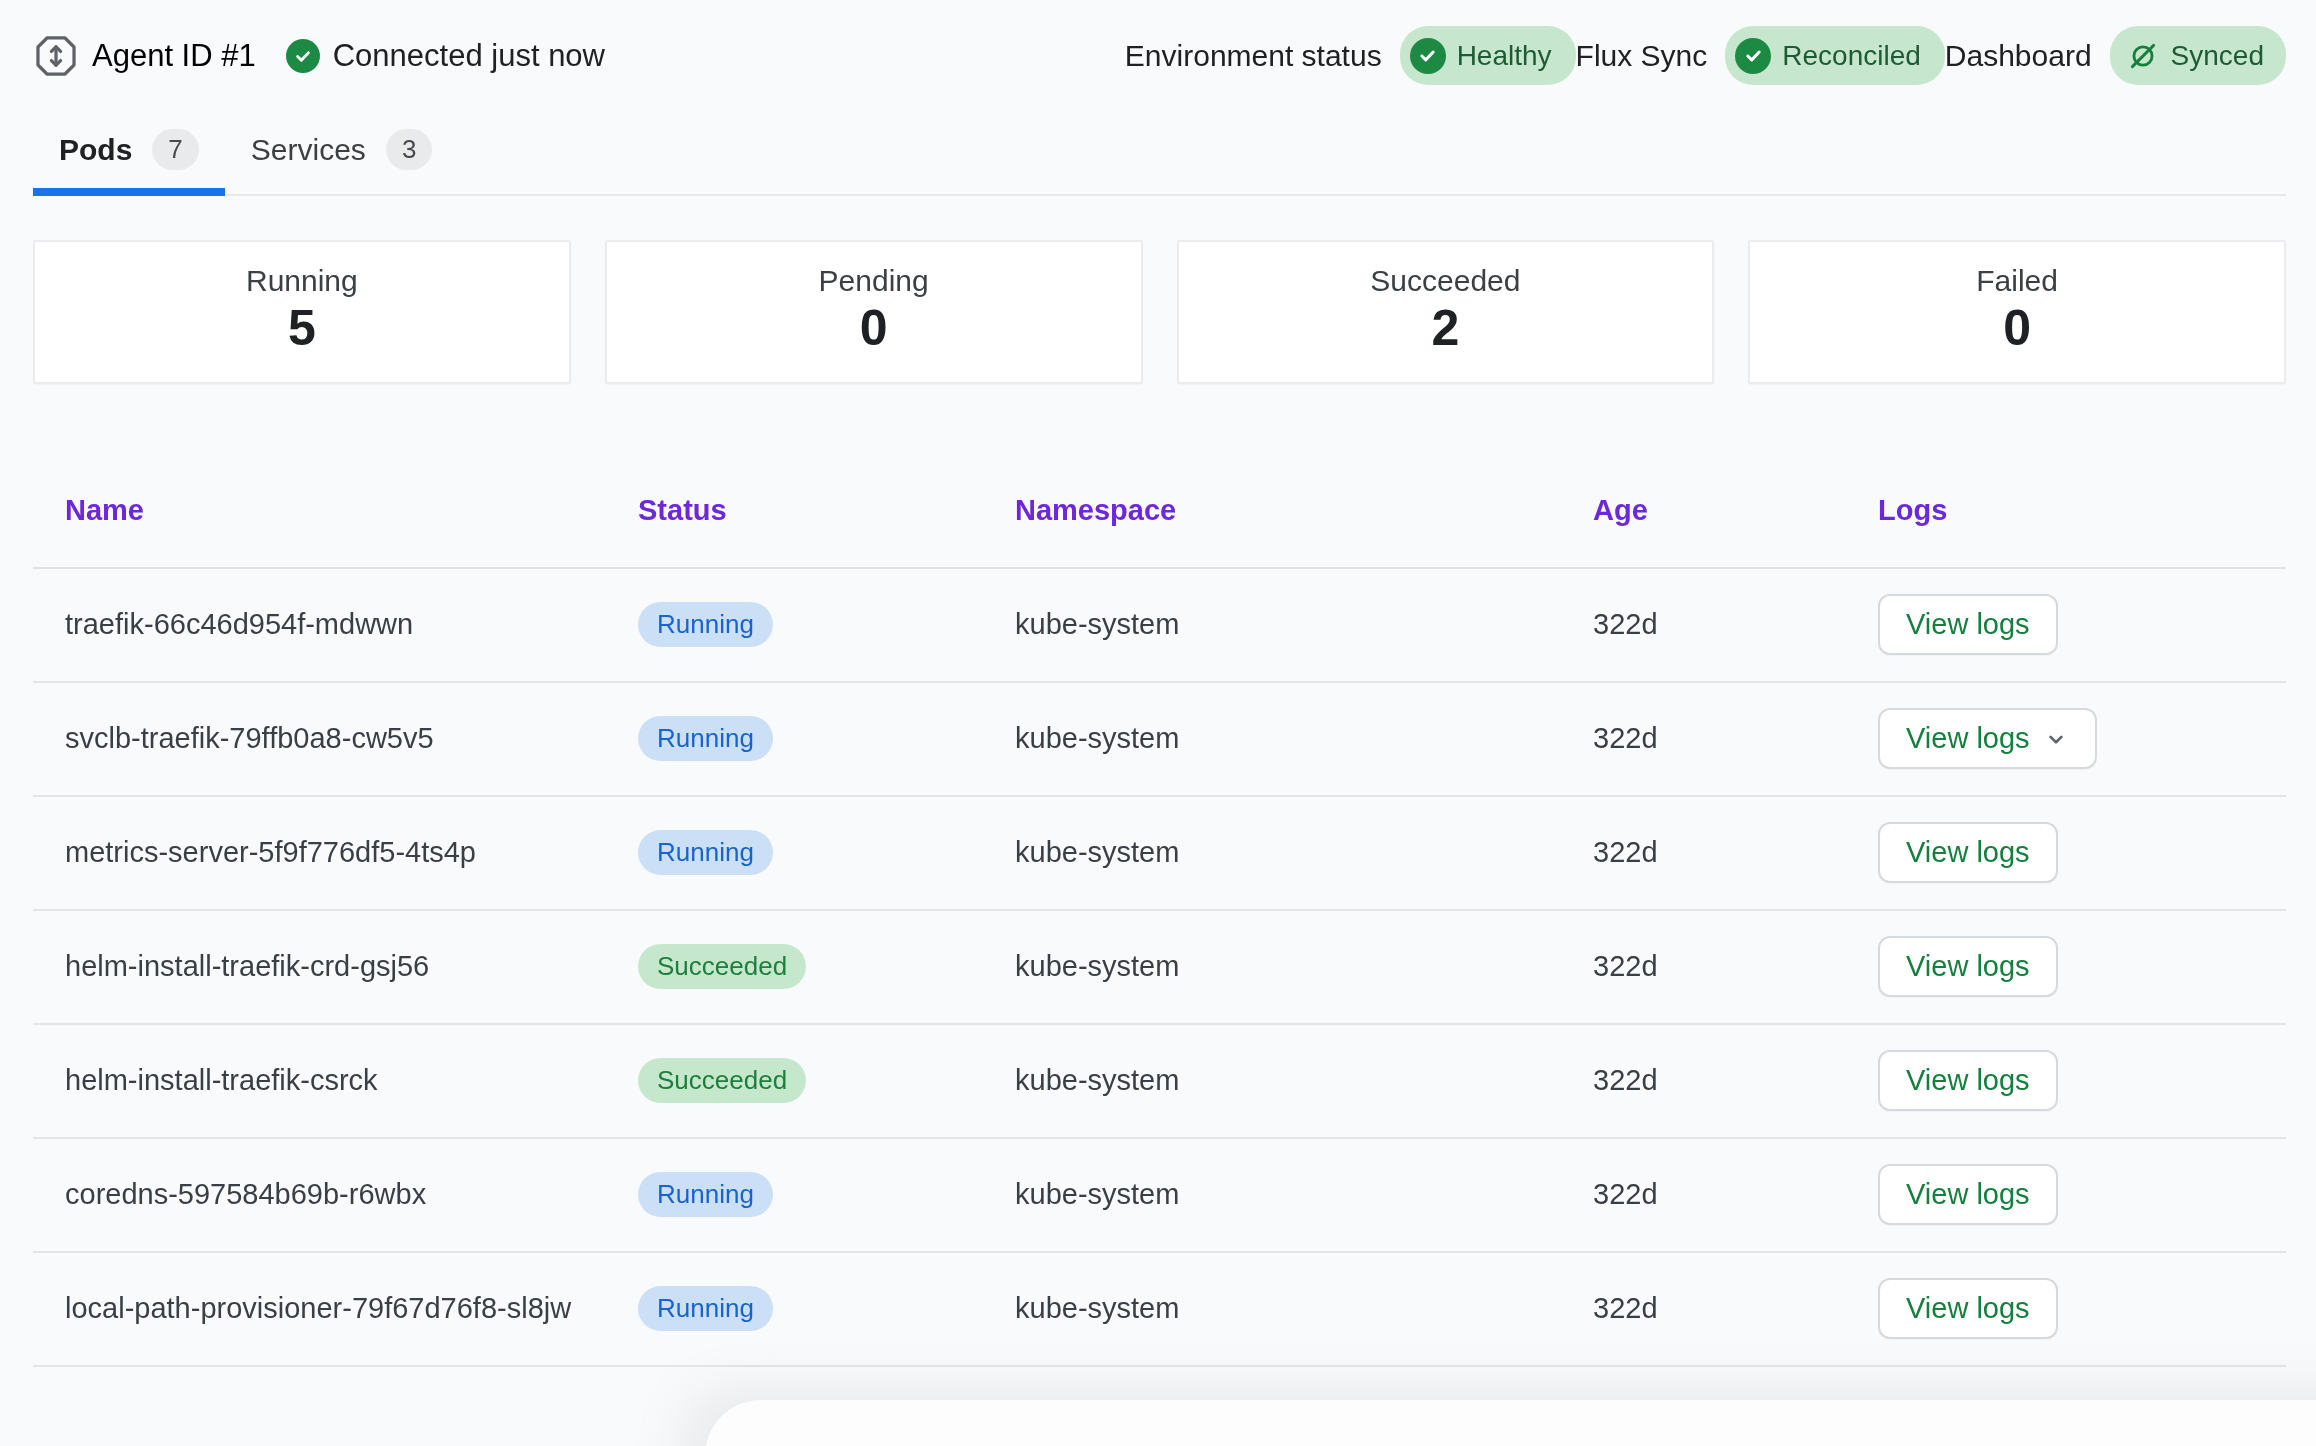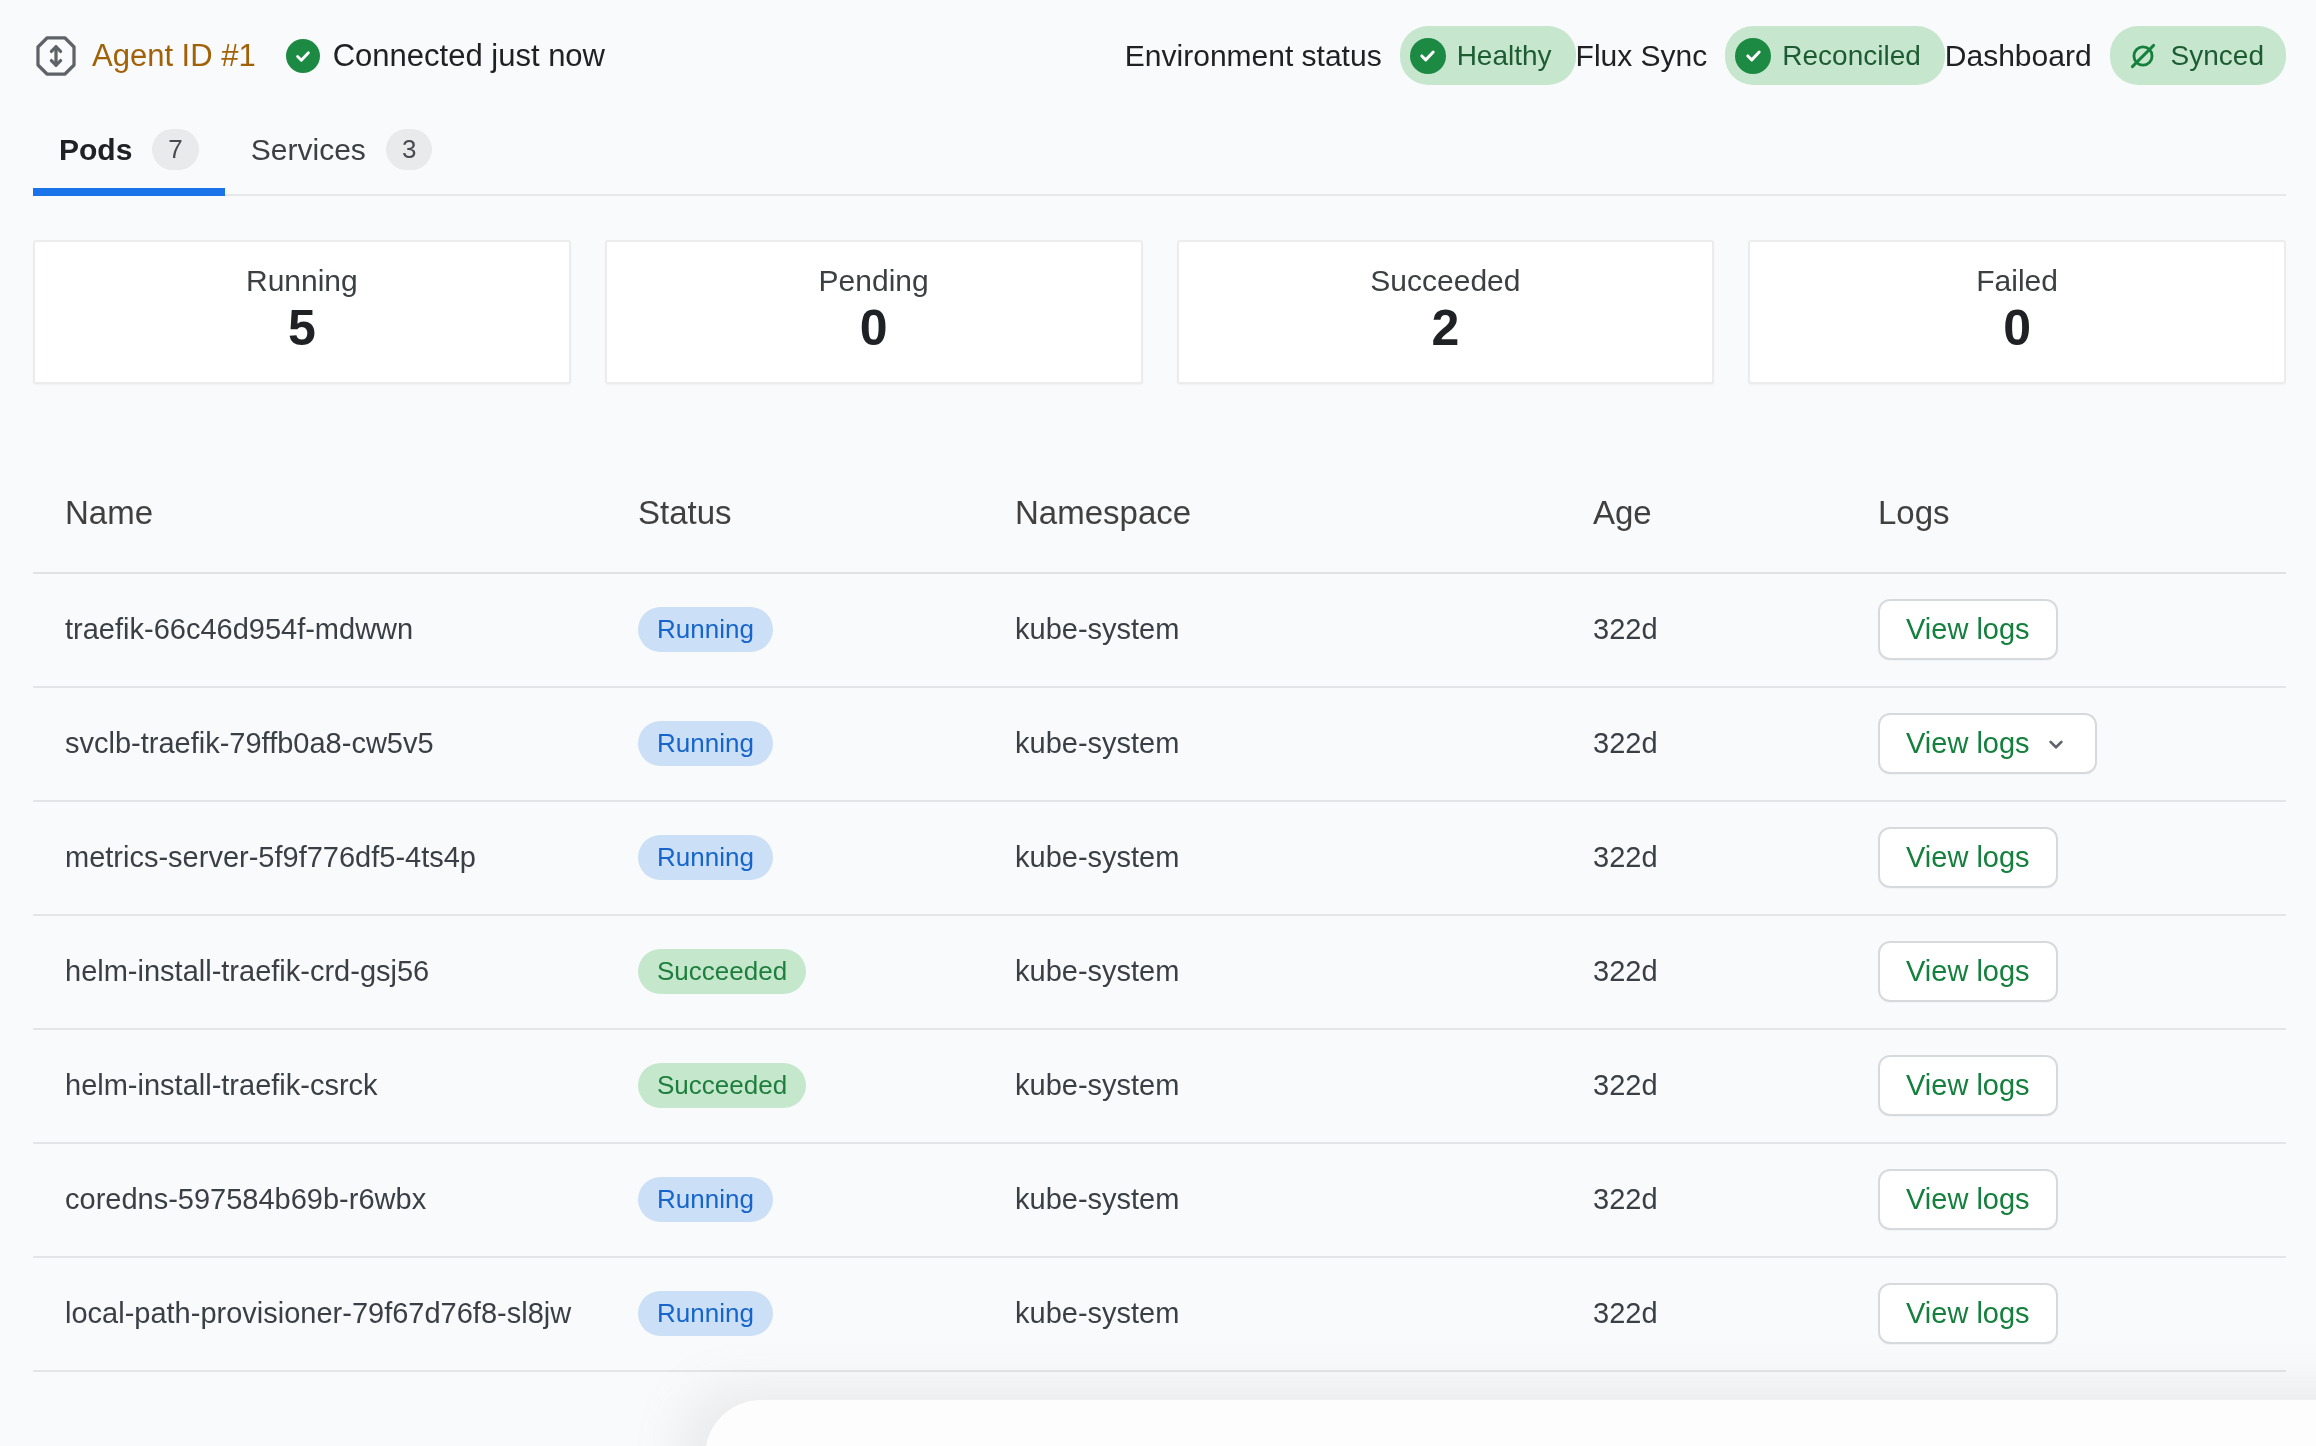--- a/index.html
+++ b/index.html
@@ -10,21 +10,21 @@
     color:#202124;
     overflow:hidden;
     position:relative;
   }
   .page { padding:0 30px 0 33px; position:relative; }
 
   
   .topbar { display:flex; justify-content:space-between; align-items:center; margin-top:26px; }
   .topbar-left { display:flex; align-items:center; }
   .agent-icon svg { display:block; }
-  .agent-link { color:#a16207; font-size:31px; margin-left:13px; text-decoration:none; cursor:pointer; }
+  .agent-link { color:#000000; font-size:31px; margin-left:13px; text-decoration:none; cursor:pointer; }
   .conn-group { display:flex; align-items:center; margin-left:30px; }
   .conn-text { font-size:31px; color:#202124; margin-left:13px; }
 
   .topbar-right { display:flex; align-items:center; }
   .status-pair { display:flex; align-items:center; gap:18px; }
   .status-label { font-size:30px; color:#202124; }
   .pill {
     height:59px; border-radius:28px; background:#c6e7cd;
     display:inline-flex; align-items:center; gap:11px;
     padding:0 24px 0 10px; font-size:28px; color:#1d5c33;
@@ -47,21 +47,21 @@
   
   .stats { margin-top:44px; display:grid; grid-template-columns:repeat(4,1fr); gap:34px; }
   .stat-card { background:#ffffff; border:2px solid #ececee; border-radius:3px;
     text-align:center; padding:22px 0 24px 0; box-shadow:0 1px 2px rgba(0,0,0,0.04); }
   .stat-label { font-size:30px; color:#3c4043; }
   .stat-value { font-size:50px; line-height:1.15; font-weight:bold; color:#202124; margin-top:2px; }
 
   
   .table { margin-top:82px; }
   .thead, .trow { display:grid; grid-template-columns:605px 377px 578px 285px 1fr; }
-  .thead { font-weight:normal; font-size:33px; color:#404040;
+  .thead { font-weight:bold; font-size:29px; color:#6d28d9;
     padding:28px 0 40px 0; border-bottom:2px solid #e0e3e6; }
   .thead .cell:first-child, .trow .cell:first-child { padding-left:32px; }
   .trow { align-items:center; min-height:114px; border-bottom:2px solid #e3e5e8;
     font-size:29px; color:#3a3f45; padding:18px 0; }
   .cell-name { padding-right:60px; line-height:1.5; overflow-wrap:break-word; }
   .badge { display:inline-flex; align-items:center; padding:7px 19px;
     border-radius:999px; font-size:26px; }
   .badge.blue { background:#cbdff6; color:#1765cc; }
   .badge.green { background:#c5e8cd; color:#1e7e3d; }
   .view-logs { display:inline-flex; align-items:center; gap:13px; background:#ffffff;

